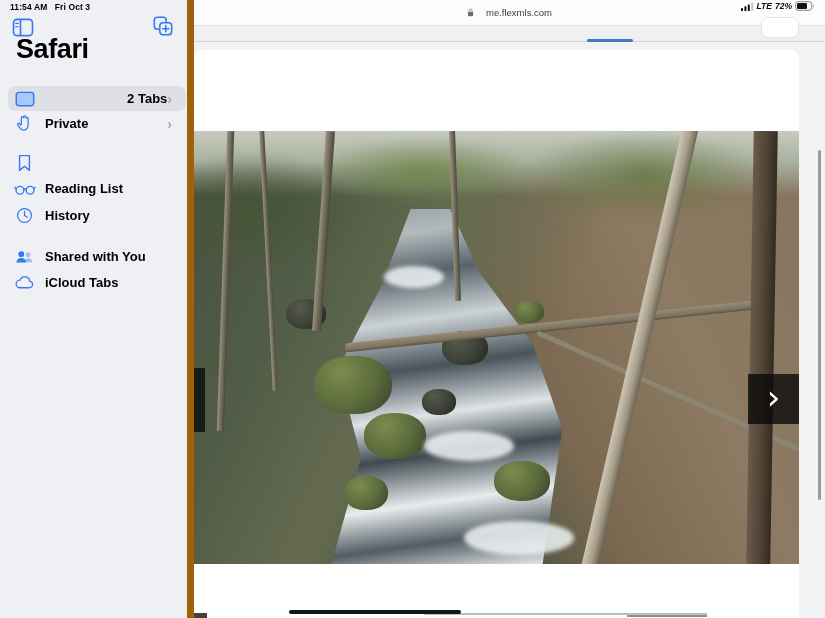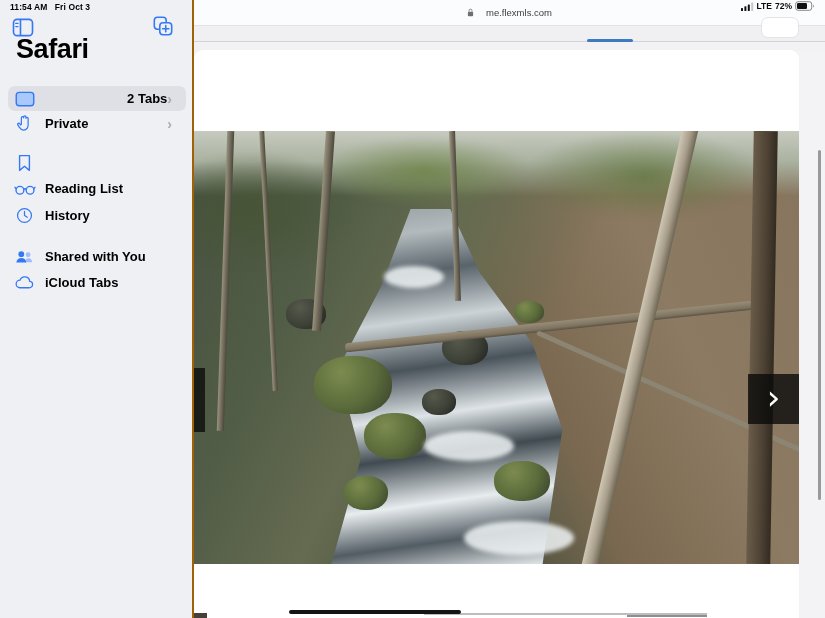--- a/index.html
+++ b/index.html
@@ -2,21 +2,21 @@
 <html><head>
 <meta charset="utf-8">
 <style>
   * { margin:0; padding:0; box-sizing:border-box; }
   html,body { width:825px; height:618px; overflow:hidden; }
   body { font-family:"Liberation Sans", sans-serif; background:#f3f3f5; }
   .screen { position:relative; width:825px; height:618px; overflow:hidden; }
 
   
   .sidebar { position:absolute; left:0; top:0; width:194px; height:618px;
-             background:#eff0f4; border-right:2px solid #a16207; z-index:5; }
+             background:#eff0f4; border-right:7px solid #a16207; z-index:5; }
   .status-left { position:absolute; left:10px; top:2px; font-size:8.5px; font-weight:700;
                  color:#000; letter-spacing:.1px; white-space:nowrap; }
   .status-left .date { font-weight:600; margin-left:5px; }
   .icon-btn { position:absolute; width:26px; height:24px; background:none; border:none;
               display:flex; align-items:center; justify-content:center; cursor:pointer; }
   .btn-toggle { left:10px; top:15px; }
   .btn-newtab { left:150px; top:14px; }
   .side-title { position:absolute; left:16px; top:34px; font-size:27px; font-weight:700;
                 letter-spacing:-.4px; color:#000; }
   .srow { position:absolute; left:8px; width:178px; height:25px; display:flex;
@@ -25,21 +25,21 @@
   .sicon { width:25px; height:20px; margin-left:4px; display:flex; align-items:center;
            justify-content:center; flex:0 0 25px; }
   .slabel { font-size:13px; font-weight:600; color:#000; margin-left:8px; flex:1; }
   .schev { font-size:14px; font-weight:700; color:#a9abb2; margin-right:14px; line-height:1; }
 
   
   .main { position:absolute; left:194px; top:0; width:631px; height:618px;
           background:#f3f3f5; }
   .main-top { position:absolute; left:0; top:0; width:631px; height:25px; background:#fbfcfe; }
   .status-right { position:absolute; right:10px; top:1px; display:flex; align-items:center;
-                  gap:3px; font-size:8.5px; font-weight:700; color:#0b0b0c; }
+                  gap:3px; font-size:8.5px; font-weight:700; color:#0b0b0c;font-style:italic; }
   .url-bar { position:absolute; left:0; top:7px; width:631px; display:flex;
              justify-content:center; align-items:center; gap:12px; }
   .url-text { font-size:9.5px; color:#3d3d42; }
   .tab-band { position:absolute; left:0; top:25px; width:631px; height:17px;
               background:#f0f0f3; border-top:1px solid #e3e3e6; border-bottom:1px solid #d4d4d8; }
   .tab-indicator { position:absolute; left:393px; top:13px; width:46px; height:3px;
                    border-radius:1.5px; }
   .white-tab { position:absolute; left:567px; top:17px; width:38px; height:21px;
                background:#ffffff; border:1px solid #e4e4e8; border-radius:7px; z-index:2; }
   .sub-band { position:absolute; left:0; top:42px; width:631px; height:9px; background:#f2f2f5; }

